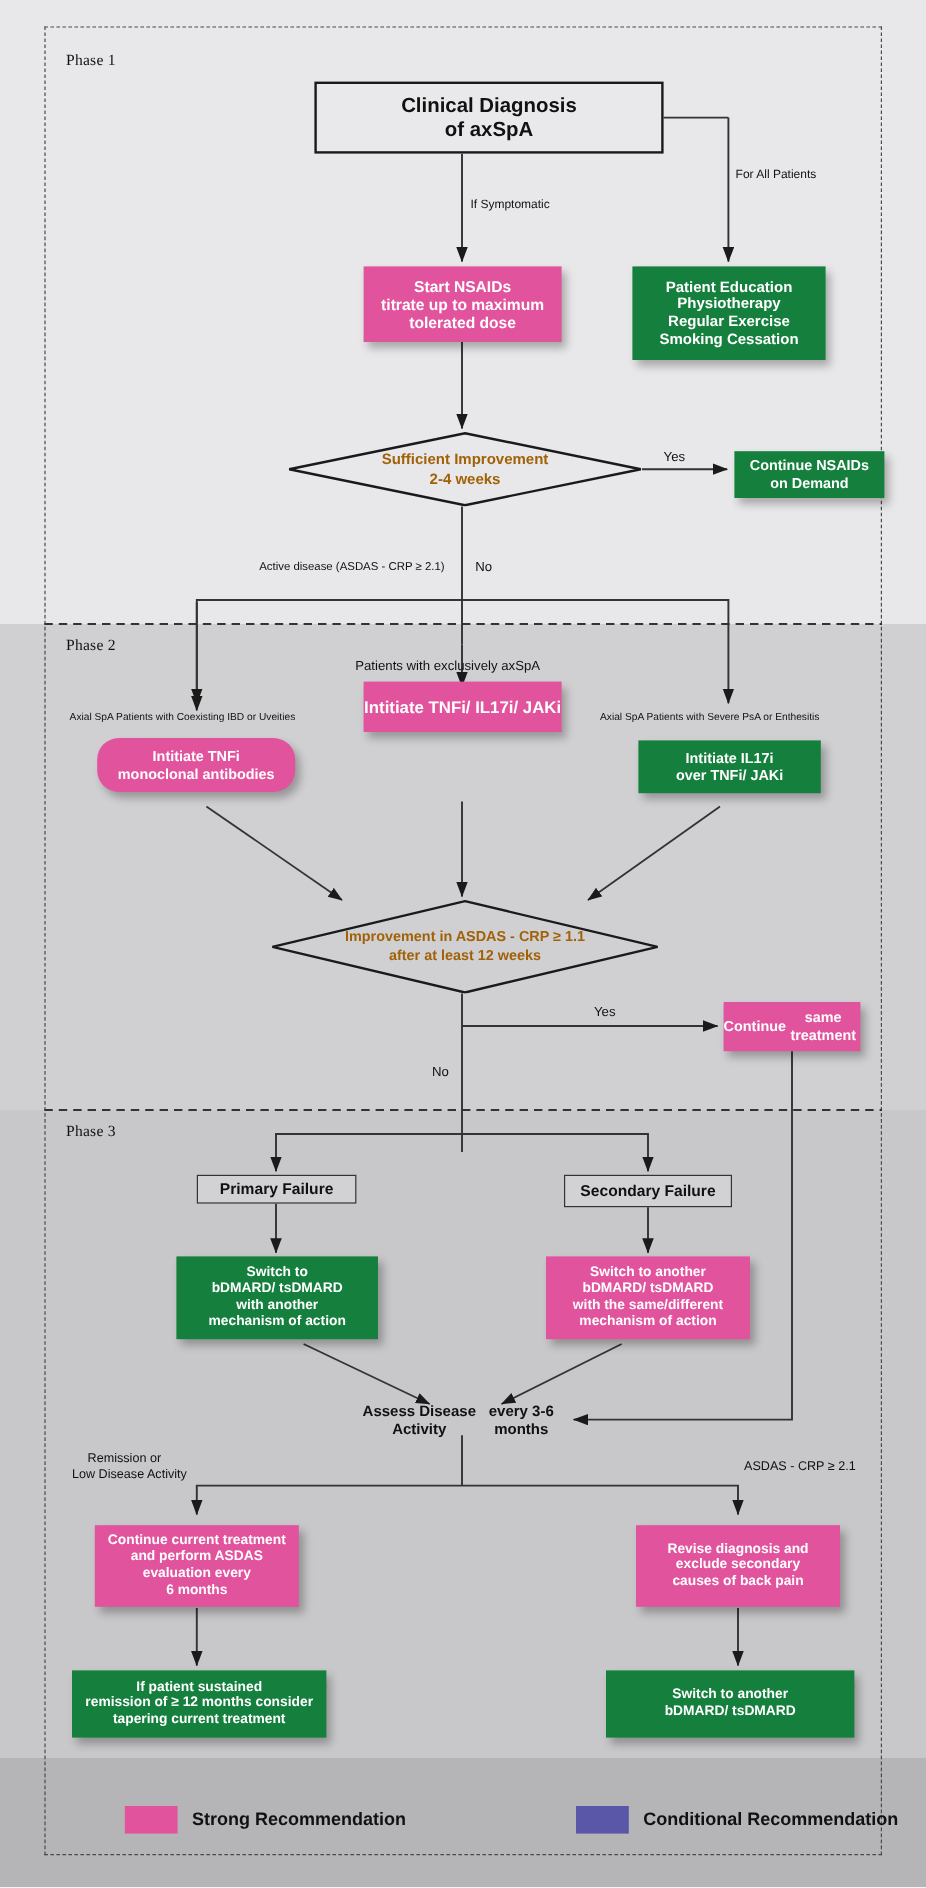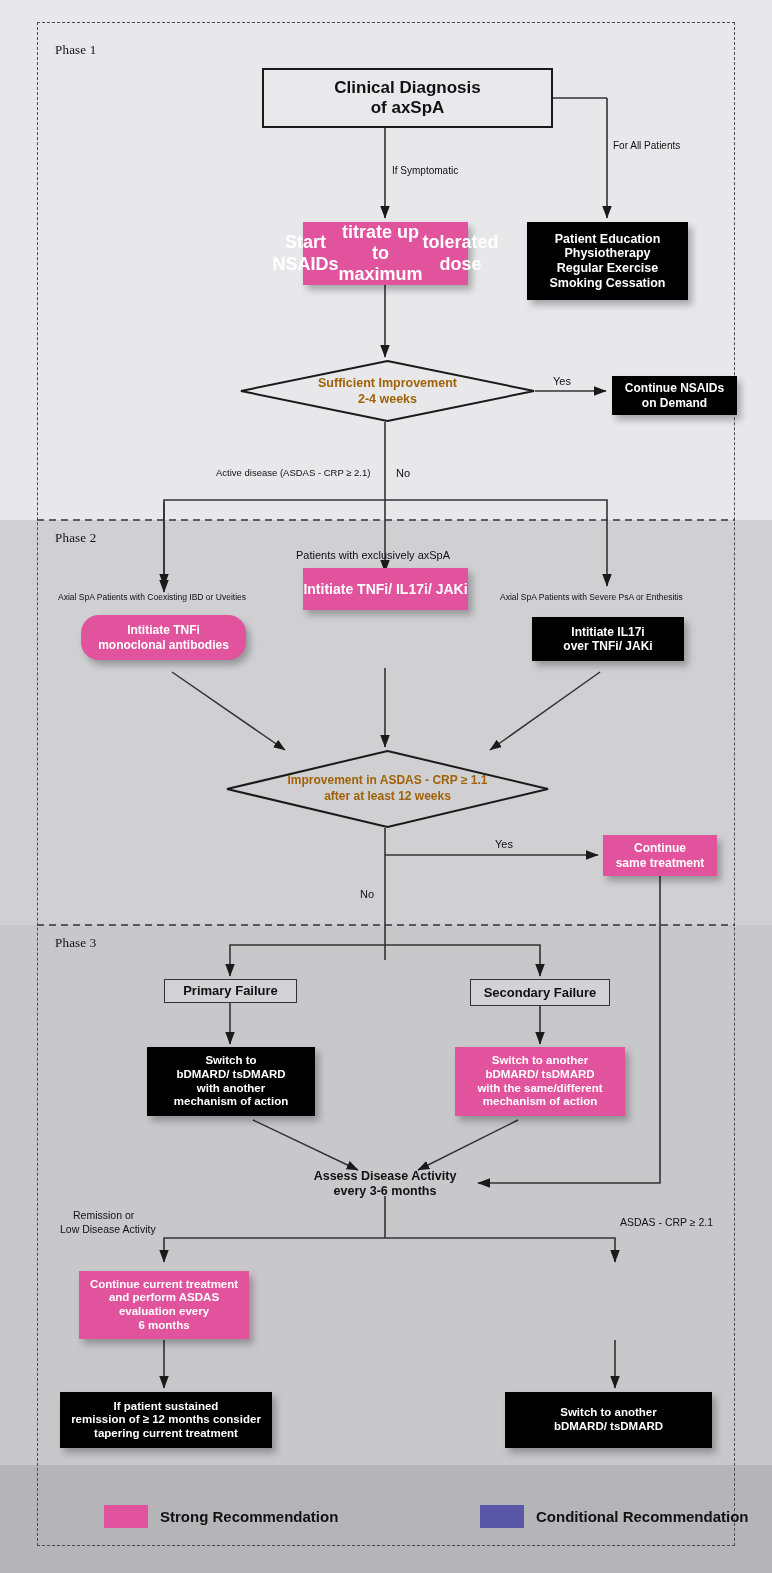--- a/index.html
+++ b/index.html
@@ -20,21 +20,21 @@
                color:#111;font-weight:400;letter-spacing:.2px;}
 
   svg.edges{position:absolute;left:0;top:0;width:772px;height:1573px;pointer-events:none;}
 
   .node{position:absolute;box-sizing:border-box;display:flex;align-items:center;
         justify-content:center;text-align:center;line-height:1.18;}
 
   .plain{background:#e9e9eb;border:2px solid #1a1a1a;color:#111;font-weight:bold;}
   .plain2{background:#d2d2d4;border:1.3px solid #333;color:#111;font-weight:bold;}
   .pink{background:#e2539e;color:#fff;font-weight:bold;box-shadow:4px 5px 7px rgba(0,0,0,.28);}
-  .purple{background:#000000;color:#fff;font-weight:bold;box-shadow:4px 5px 7px rgba(0,0,0,.28);}
+  .purple{background:#15803d;color:#fff;font-weight:bold;box-shadow:4px 5px 7px rgba(0,0,0,.28);}
 
   .diamond-wrap{position:absolute;}
   .diamond-wrap svg{position:absolute;left:0;top:0;}
   .diamond-text{position:absolute;left:0;top:0;width:100%;height:100%;display:flex;
                 align-items:center;justify-content:center;text-align:center;
                 font-weight:bold;color:#a16207;line-height:1.3;}
 
   .edge-label{position:absolute;color:#111;white-space:nowrap;}
   .cap{position:absolute;color:#111;text-align:center;white-space:nowrap;}
 
@@ -118,21 +118,21 @@
   <div class="phase-label" style="left:55px;top:935px;">Phase 3</div>
 
   <div class="node plain" style="left:262px;top:68px;width:291px;height:60px;font-size:17px;flex-direction:column;">
     <span>Clinical Diagnosis</span>
     <span>of axSpA</span>
   </div>
 
   <div class="edge-label" style="left:392px;top:165px;font-size:10px;">If Symptomatic</div>
   <div class="edge-label" style="left:613px;top:140px;font-size:10px;">For All Patients</div>
 
-  <div class="node pink" style="left:303px;top:222px;width:165px;height:63px;font-size:18px;flex-direction:row;">
+  <div class="node pink" style="left:303px;top:222px;width:165px;height:63px;font-size:13px;flex-direction:column;">
     <span>Start NSAIDs</span>
     <span>titrate up to maximum</span>
     <span>tolerated dose</span>
   </div>
 
   <div class="node purple" style="left:527px;top:222px;width:161px;height:78px;font-size:12.5px;flex-direction:column;">
     <span>Patient Education</span>
     <span>Physiotherapy</span>
     <span>Regular Exercise</span>
     <span>Smoking Cessation</span>
@@ -183,21 +183,21 @@
     </svg>
     <div class="diamond-text" style="font-size:12px;flex-direction:column;">
       <span>Improvement in ASDAS - CRP ≥ 1.1</span>
       <span>after at least 12 weeks</span>
     </div>
   </div>
 
   <div class="edge-label" style="left:495px;top:838px;font-size:11px;">Yes</div>
   <div class="edge-label" style="left:360px;top:888px;font-size:11px;">No</div>
 
-  <div class="node pink" style="left:603px;top:835px;width:114px;height:41px;font-size:12px;flex-direction:column;">
+  <div class="node pink" style="left:603px;top:835px;width:114px;height:41px;font-size:12px;flex-direction:row;">
     <span>Continue</span>
     <span>same treatment</span>
   </div>
 
   <div class="node plain2" style="left:164px;top:979px;width:133px;height:24px;font-size:13px;">
     <span>Primary Failure</span>
   </div>
   <div class="node plain2" style="left:470px;top:979px;width:140px;height:27px;font-size:13px;">
     <span>Secondary Failure</span>
   </div>
@@ -208,36 +208,41 @@
     <span>with another</span>
     <span>mechanism of action</span>
   </div>
   <div class="node pink" style="left:455px;top:1047px;width:170px;height:69px;font-size:11.5px;flex-direction:column;">
     <span>Switch to another</span>
     <span>bDMARD/ tsDMARD</span>
     <span>with the same/different</span>
     <span>mechanism of action</span>
   </div>
 
-  <div class="node" style="left:300px;top:1168px;width:170px;height:32px;font-size:12.5px;flex-direction:column;color:#111;font-weight:bold;">
+  <div class="node" style="left:300px;top:1168px;width:170px;height:32px;font-size:12.5px;flex-direction:row;color:#111;font-weight:bold;">
     <span>Assess Disease Activity</span>
     <span>every 3-6 months</span>
   </div>
 
   <div class="edge-label" style="left:73px;top:1209px;font-size:10.5px;">Remission or</div>
   <div class="edge-label" style="left:60px;top:1223px;font-size:10.5px;">Low Disease Activity</div>
   <div class="edge-label" style="left:620px;top:1216px;font-size:10.5px;">ASDAS - CRP ≥ 2.1</div>
 
   <div class="node pink" style="left:79px;top:1271px;width:170px;height:68px;font-size:11.5px;flex-direction:column;">
     <span>Continue current treatment</span>
     <span>and perform ASDAS</span>
     <span>evaluation every</span>
     <span>6 months</span>
   </div>
 
+  <div class="node pink" style="left:530px;top:1271px;width:170px;height:68px;font-size:11.5px;flex-direction:column;">
+    <span>Revise diagnosis and</span>
+    <span>exclude secondary</span>
+    <span>causes of back pain</span>
+  </div>
 
   <div class="node purple" style="left:60px;top:1392px;width:212px;height:56px;font-size:11.5px;flex-direction:column;">
     <span>If patient sustained</span>
     <span>remission of ≥ 12 months consider</span>
     <span>tapering current treatment</span>
   </div>
 
   <div class="node purple" style="left:505px;top:1392px;width:207px;height:56px;font-size:11.5px;flex-direction:column;">
     <span>Switch to another</span>
     <span>bDMARD/ tsDMARD</span>

